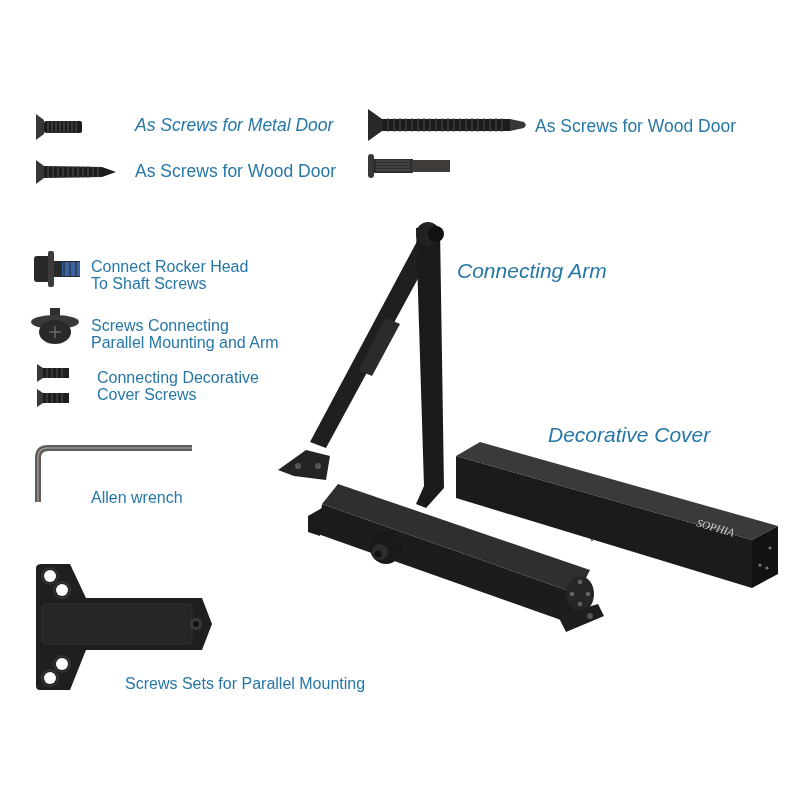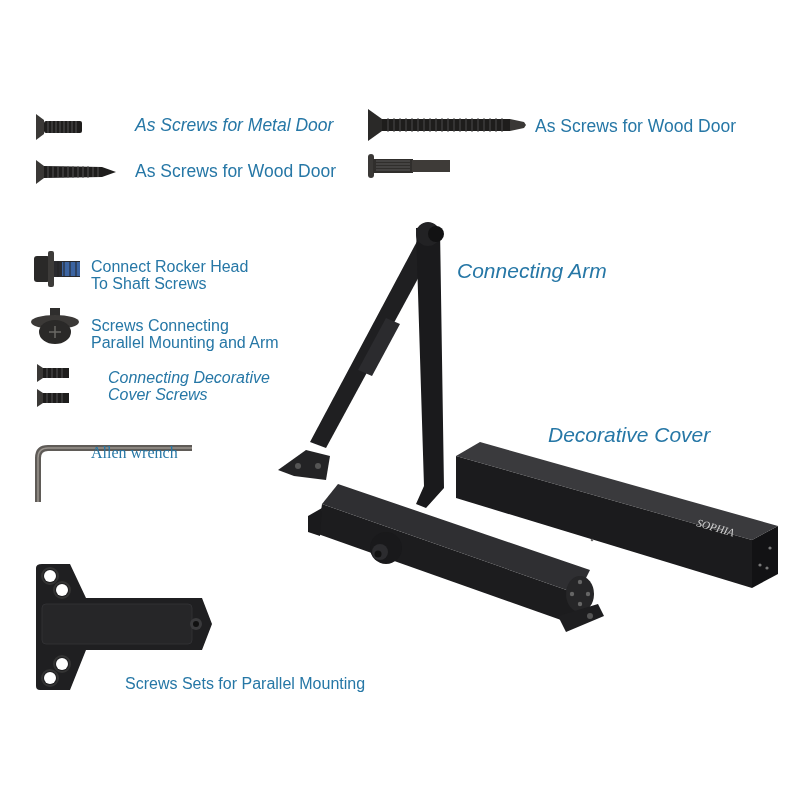--- a/index.html
+++ b/index.html
@@ -144,32 +144,32 @@
           <line x1="16" y1="6" x2="16" y2="16"></line>
           <line x1="21" y1="6" x2="21" y2="16"></line>
           <line x1="26" y1="6" x2="26" y2="16"></line>
         <line x1="11" y1="31" x2="11" y2="41"></line>
           <line x1="16" y1="31" x2="16" y2="41"></line>
           <line x1="21" y1="31" x2="21" y2="41"></line>
           <line x1="26" y1="31" x2="26" y2="41"></line>
       </g>
     </svg>
   </div>
-  <div class="label sm" style="left:108px;top:370px;font-style:italic;">
+  <div class="label sm" style="left:97px;top:370px;">
     <div>Connecting Decorative</div>
     <div>Cover Screws</div>
   </div>
 
   <div class="part" style="left:32px;top:444px;">
     <svg width="162" height="60" viewBox="0 0 162 60">
       <path d="M6,58 L6,14 Q6,4 16,4 L160,4" fill="none" stroke="#5f5b57" stroke-width="6"></path>
       <path d="M6,58 L6,14 Q6,4 16,4 L160,4" fill="none" stroke="#9a958f" stroke-width="1.5"></path>
     </svg>
   </div>
-  <div class="label sm" style="left:91px;top:445px;font-family:Liberation Serif, serif;">Allen wrench</div>
+  <div class="label sm" style="left:91px;top:490px;">Allen wrench</div>
 
   <div class="part" style="left:276px;top:218px;">
     <svg width="200" height="300" viewBox="0 0 200 300">
 
       <polygon points="146,14 164,20 50,230 34,224" fill="#1f1f21"></polygon>
       <polygon points="110,100 124,106 96,158 82,152" fill="#2b2b2e"></polygon>
 
       <polygon points="140,10 164,10 168,270 150,290 140,286 148,268" fill="#1a1a1c"></polygon>
       <circle cx="152" cy="16" r="12" fill="#222224"></circle>
       <circle cx="160" cy="16" r="8" fill="#121213"></circle>

